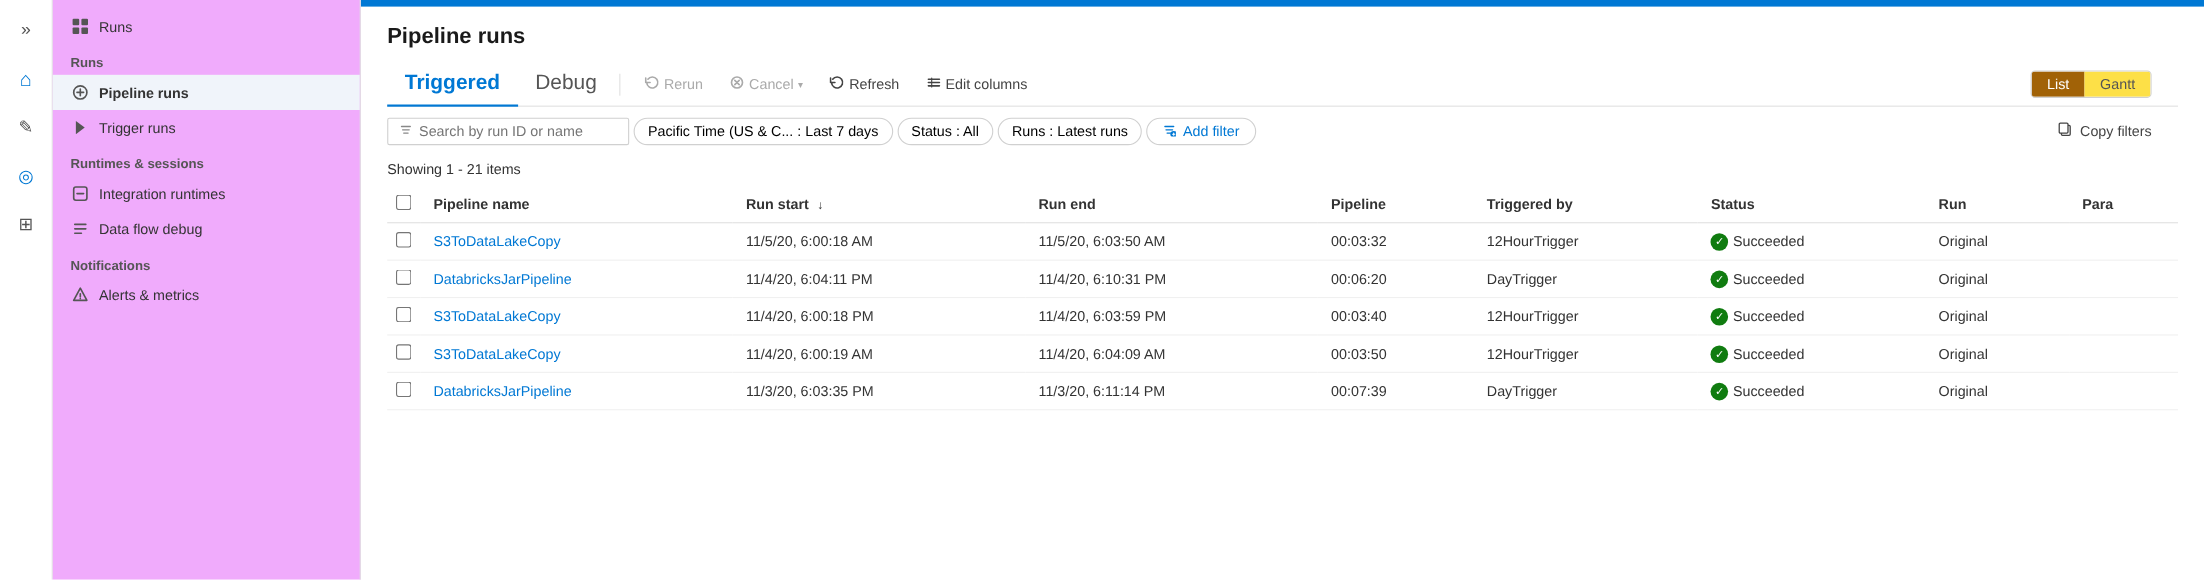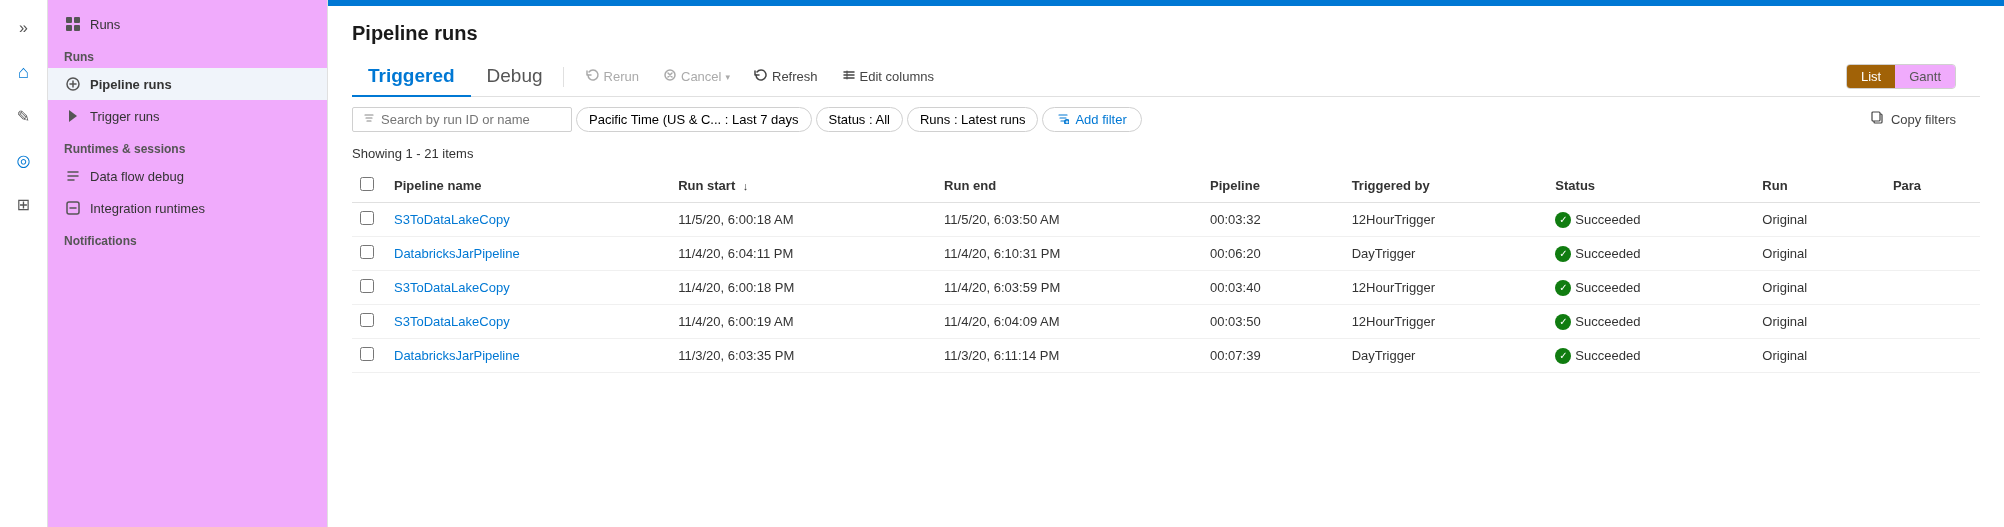--- a/index.html
+++ b/index.html
@@ -120,21 +120,21 @@
       margin-right: 24px;
       border: 1px solid #d0d0d0;
       border-radius: 4px;
       overflow: hidden;
     }
     .view-btn {
       padding: 4px 14px;
       cursor: pointer;
       font-size: 13px;
       border: none;
-      background: #f0abfc;
+      background: #fde047;
       color: #555;
     }
     .view-btn.active {
       background: #a16207;
       color: #fff;
     }
 
     
     .filters-row {
       display: flex;
@@ -310,38 +310,48 @@
         </svg>
     </span>
     <span>Trigger runs</span>
   </div>
 
   <div class="sidebar-section-label">Runtimes &amp; sessions</div>
 
   <div class="sidebar-item">
     <span class="icon">
       <svg width="16" height="16" viewBox="0 0 16 16" fill="none">
-          <path d="M3 4h10M3 8h10M3 12h6" stroke="#555" stroke-width="1.5" stroke-linecap="round"></path>
-        </svg>
-    </span>
-    <span>Data flow debug</span>
-  </div>
-
-  <div class="sidebar-item">
-    <span class="icon">
-      <svg width="16" height="16" viewBox="0 0 16 16" fill="none">
           <rect x="2" y="2" width="12" height="12" rx="2" stroke="#555" stroke-width="1.5"></rect>
           <path d="M5 8h6" stroke="#555" stroke-width="1.5" stroke-linecap="round"></path>
         </svg>
     </span>
     <span>Integration runtimes</span>
   </div>
 
+  <div class="sidebar-item">
+    <span class="icon">
+      <svg width="16" height="16" viewBox="0 0 16 16" fill="none">
+          <path d="M3 4h10M3 8h10M3 12h6" stroke="#555" stroke-width="1.5" stroke-linecap="round"></path>
+        </svg>
+    </span>
+    <span>Data flow debug</span>
+  </div>
+
   <div class="sidebar-section-label">Notifications</div>
 
+  <div class="sidebar-item">
+    <span class="icon">
+      <svg width="16" height="16" viewBox="0 0 16 16" fill="none">
+          <path d="M8 2L2 13h12L8 2z" stroke="#555" stroke-width="1.5" stroke-linejoin="round"></path>
+          <path d="M8 7v3" stroke="#555" stroke-width="1.5" stroke-linecap="round"></path>
+          <circle cx="8" cy="11.5" r="0.75" fill="#555"></circle>
+        </svg>
+    </span>
+    <span>Alerts &amp; metrics</span>
+  </div>
 </div>
 
 <div class="main">
   <div class="top-bar"></div>
 
   <div class="page-header">
     <div class="page-title">Pipeline runs</div>
 
     <div class="tabs-row">
       <div class="tab active">Triggered</div>

